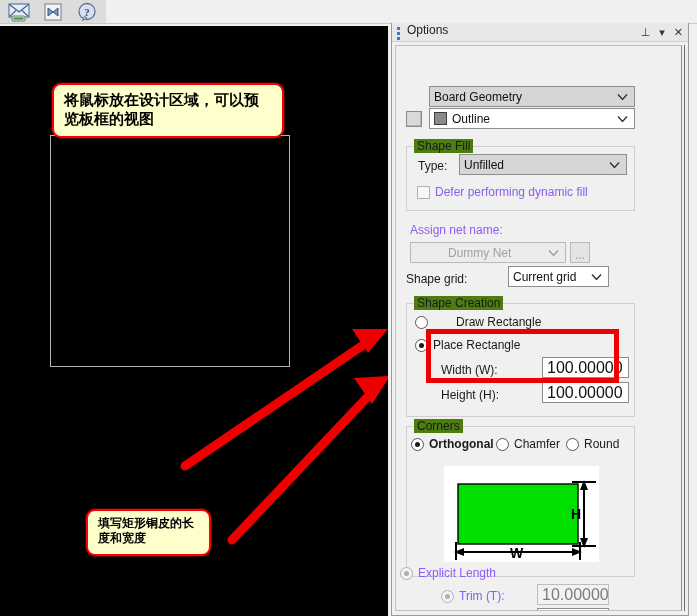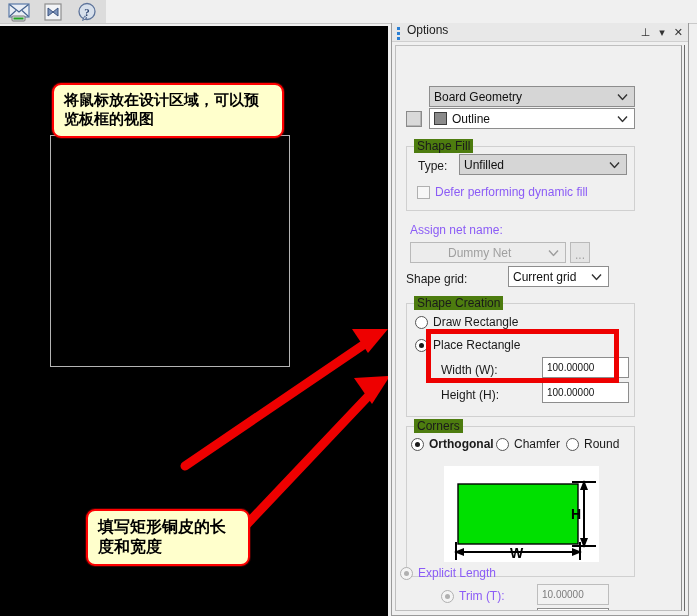--- a/index.html
+++ b/index.html
@@ -56,21 +56,21 @@
     font-weight: bold;
     line-height: 1.25;
     padding: 6px 10px 7px 10px;
     font-family: "DejaVu Sans", "Liberation Sans", sans-serif;
     box-shadow: 0 0 0 1px rgba(255,0,0,0.25);
   }
   #callout-preview {
     left: 52px; top: 57px; width: 232px; font-size: 15px;
   }
   #callout-dimensions {
-    left: 86px; top: 483px; width: 164px; font-size: 16px;
+    left: 86px; top: 483px; width: 125px; font-size: 12px; font-family: Liberation Mono, monospace;
   }
   .arrows { position: absolute; left: 0; top: 0; width: 388px; height: 590px; pointer-events: none; }
 
   
   .options-panel {
     position: absolute; left: 391px; top: 23px;
     width: 298px; height: 593px;
     background: #f0f0f0;
     border: 1px solid #9a9a9a;
     border-top: none;
@@ -149,21 +149,21 @@
     font-size: 12px; color: #a3a3a3;
     display:flex; align-items:flex-end; justify-content:center;
     line-height: 9px; padding-bottom: 2px;
   }
 
   
   .field {
     position: absolute; height: 21px;
     border: 1px solid #8d8d8d;
     background: #ffffff;
-    font-size: 10px; color: #101010;
+    font-size: 16px; color: #101010;
     display: flex; align-items: center; padding-left: 4px;
   }
   .field.disabled { background: #f2f2f2; border-color: #bdbdbd; color: #7c7c7c; }
 
   
   .radio { position: absolute; display: flex; align-items: center; }
   .radio .dot {
     width: 13px; height: 13px; border-radius: 50%;
     border: 1px solid #555; background: #fff;
     position: relative; margin-right: 5px; flex: 0 0 auto;
@@ -315,21 +315,21 @@
       <div class="combo" style="left:84px;top:220px;width:101px;margin-left:28px;">
         <span>Current grid</span>
         <svg class="chev" viewBox="0 0 11 7">
           <path d="M1 1 L5.5 6 L10 1" fill="none" stroke="#333" stroke-width="1.4"></path>
         </svg>
       </div>
 
       <div class="section" style="left:10px;top:257px;width:229px;height:114px;">
         <div class="section-title">Shape Creation</div>
       </div>
-      <div class="radio" style="left:19px;top:269px;">
+      <div class="radio" style="left:19px;top:269px;gap:23px;">
         <span class="dot"></span>
         <span class="lbl">Draw Rectangle</span>
       </div>
       <div class="radio on" style="left:19px;top:292px;">
         <span class="dot"></span>
         <span class="lbl">Place Rectangle</span>
       </div>
 
       <div class="lbl" style="position:absolute;left:45px;top:317px;">Width (W):</div>
       <div class="field" style="left:146px;top:311px;width:87px;">100.00000</div>

